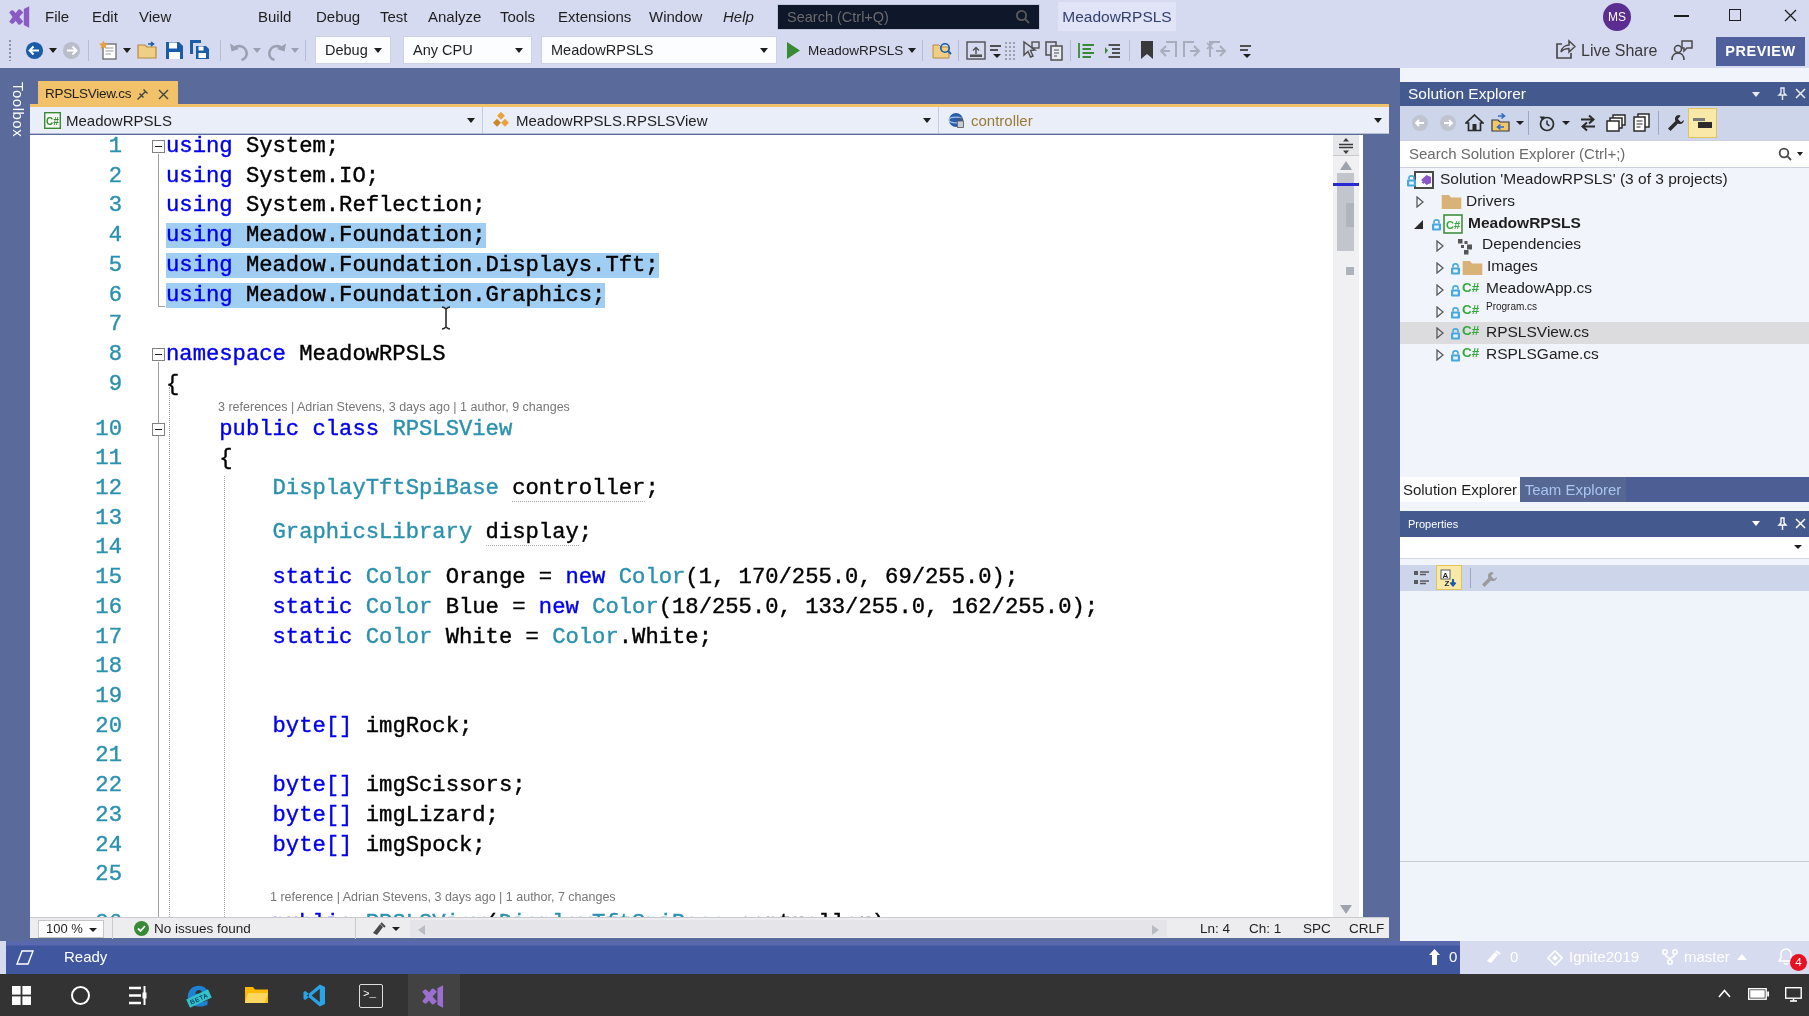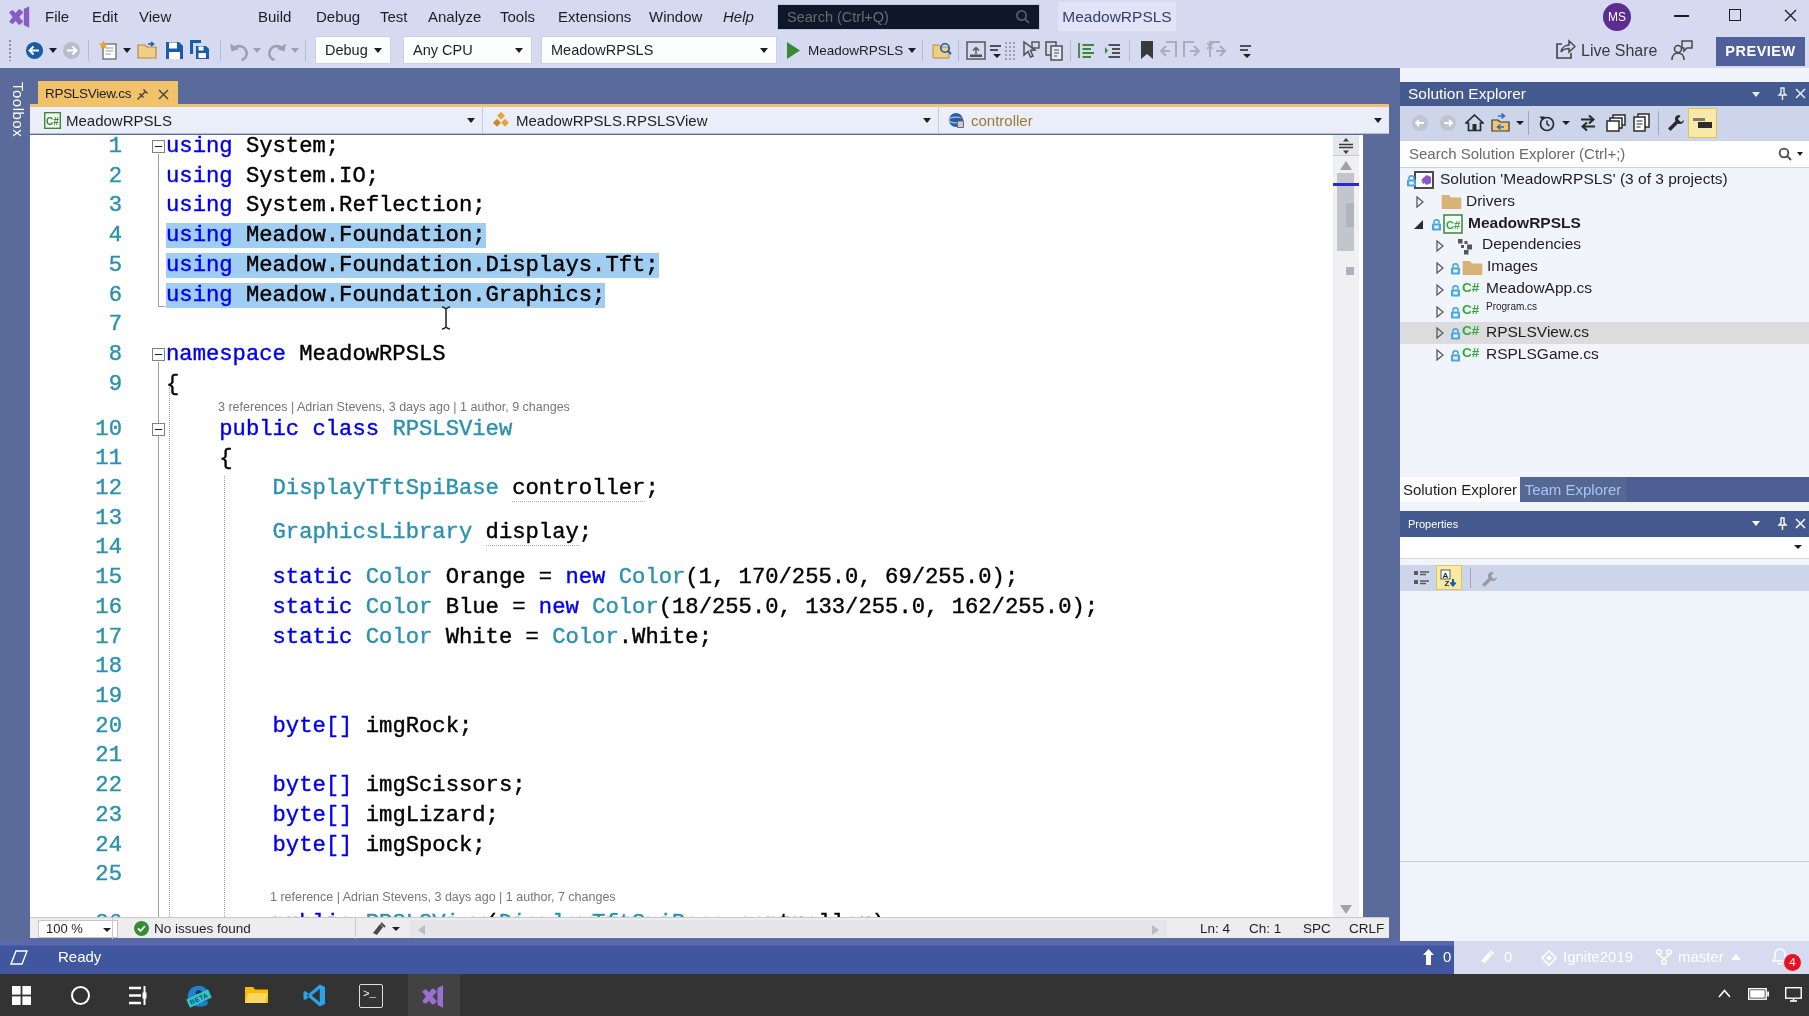--- a/index.html
+++ b/index.html
@@ -39,21 +39,21 @@
 .sel { background:#A0CDF2; }
 .lens { position:absolute; color:#767676; font-size:12.5px; font-family:"Liberation Sans",sans-serif; }
 .guide { position:absolute; width:0px; border-left:1px dotted #9DA2AD; }
 .oline { position:absolute; width:0px; border-left:1px solid #A0A0A0; }
 .obox { position:absolute; width:13px; height:13px; border:1px solid #808080; background:#fff; }
 .obox:after { content:""; position:absolute; left:2px; top:5px; width:7px; height:1px; background:#1e1e1e; }
 
 #rightpanel { position:absolute; left:1400px; top:0; width:409px; height:873px; background:#F1F4FA; }
 
 #editbottom { position:absolute; left:30px; top:917px; width:1359px; height:21px; background:#EDEDF0; border-top:1px solid #C9C9CE; }
-#statusbar { position:absolute; left:0; top:941px; width:1454px; height:33px; background:linear-gradient(#5A68AD 0px, #5A68AD 4px, #40569E 5px); color:#fff; }
+#statusbar { position:absolute; left:6px; top:941px; width:1454px; height:33px; background:linear-gradient(#5A68AD 0px, #5A68AD 4px, #40569E 5px); color:#fff; }
 #taskbar { position:absolute; left:0; top:974px; width:1809px; height:42px; background:#333333; }
 svg { display:block; }
 </style>
 </head>
 <body>
 
 <div id="titlebar">
   <svg class="abs" style="left:8px;top:4px;" width="25" height="26" viewBox="0 0 25 26">
       <path d="M1.2 8.4 L3.1 6.6 Q4.4 5.6 5.6 6.8 L15.3 17.6 L12.6 20.3 Q11.3 21.3 10.2 20.2 Z" fill="#8A5BC2"></path>
       <path d="M1.2 17.6 L3.1 19.4 Q4.4 20.4 5.6 19.2 L15.3 8.4 L12.6 5.7 Q11.3 4.7 10.2 5.8 Z" fill="#8A5BC2"></path>
@@ -515,21 +515,21 @@
 <svg class="abs" style="left:80px;top:502px;" width="19" height="18" viewBox="0 0 19 18">
         <path d="M12 2 C9 2 7 5 8.5 8 L2 14.5 L4.5 17 L11 10.5 C14 12 17 10 17 7 L14 9 L11 6 L13.5 3 C13 2.2 12.5 2 12 2 Z" fill="#9B9B9B"></path>
       </svg>
 <div class="abs" style="left:0;top:523px;width:409px;height:270px;background:#EFF4FB;"></div>
 <div class="abs" style="left:0;top:793px;width:409px;height:1px;background:#C5CBD6;"></div>
 <div class="abs" style="left:0;top:794px;width:409px;height:79px;background:#EFF4FB;"></div>
 </div>
 </div>
 
 <div id="editbottom">
-  <div class="abs" style="left:8px;top:2px;width:80px;height:18px;background:#fff;border:1px solid #C5C5CA;font-size:13px;color:#1e1e1e;line-height:16px;padding-left:7px;">100 %<span class="caret abs" style="right:6px;top:7px;border-left-width:4px;border-right-width:4px;border-top-width:4.5px;"></span></div>
+  <div class="abs" style="left:8px;top:2px;width:66px;height:18px;background:#fff;border:1px solid #C5C5CA;font-size:13px;color:#1e1e1e;line-height:16px;padding-left:7px;">100 %<span class="caret abs" style="right:6px;top:7px;border-left-width:4px;border-right-width:4px;border-top-width:4.5px;"></span></div>
   <div class="abs" style="left:82px;top:0;width:1px;height:21px;background:#C9C9CE;"></div>
   <svg class="abs" style="left:104px;top:3px;" width="15" height="15" viewBox="0 0 15 15">
       <circle cx="7.5" cy="7.5" r="7.5" fill="#388A34"></circle>
       <path d="M4 7.5 L6.5 10 L11 5" stroke="#fff" stroke-width="1.8" fill="none"></path>
     </svg>
   <span class="abs" style="left:124px;top:0;font-size:13.5px;line-height:21px;color:#1e1e1e;">No issues found</span>
   <div class="abs" style="left:325px;top:0;width:1px;height:21px;background:#C9C9CE;"></div>
   <svg class="abs" style="left:342px;top:4px;" width="16" height="15" viewBox="0 0 16 15">
       <path d="M1 11 L8 2 L11 5 L5 13 Z" fill="#4a4a4a"></path>
       <path d="M9 1 L13 5" stroke="#4a4a4a" stroke-width="2"></path>

